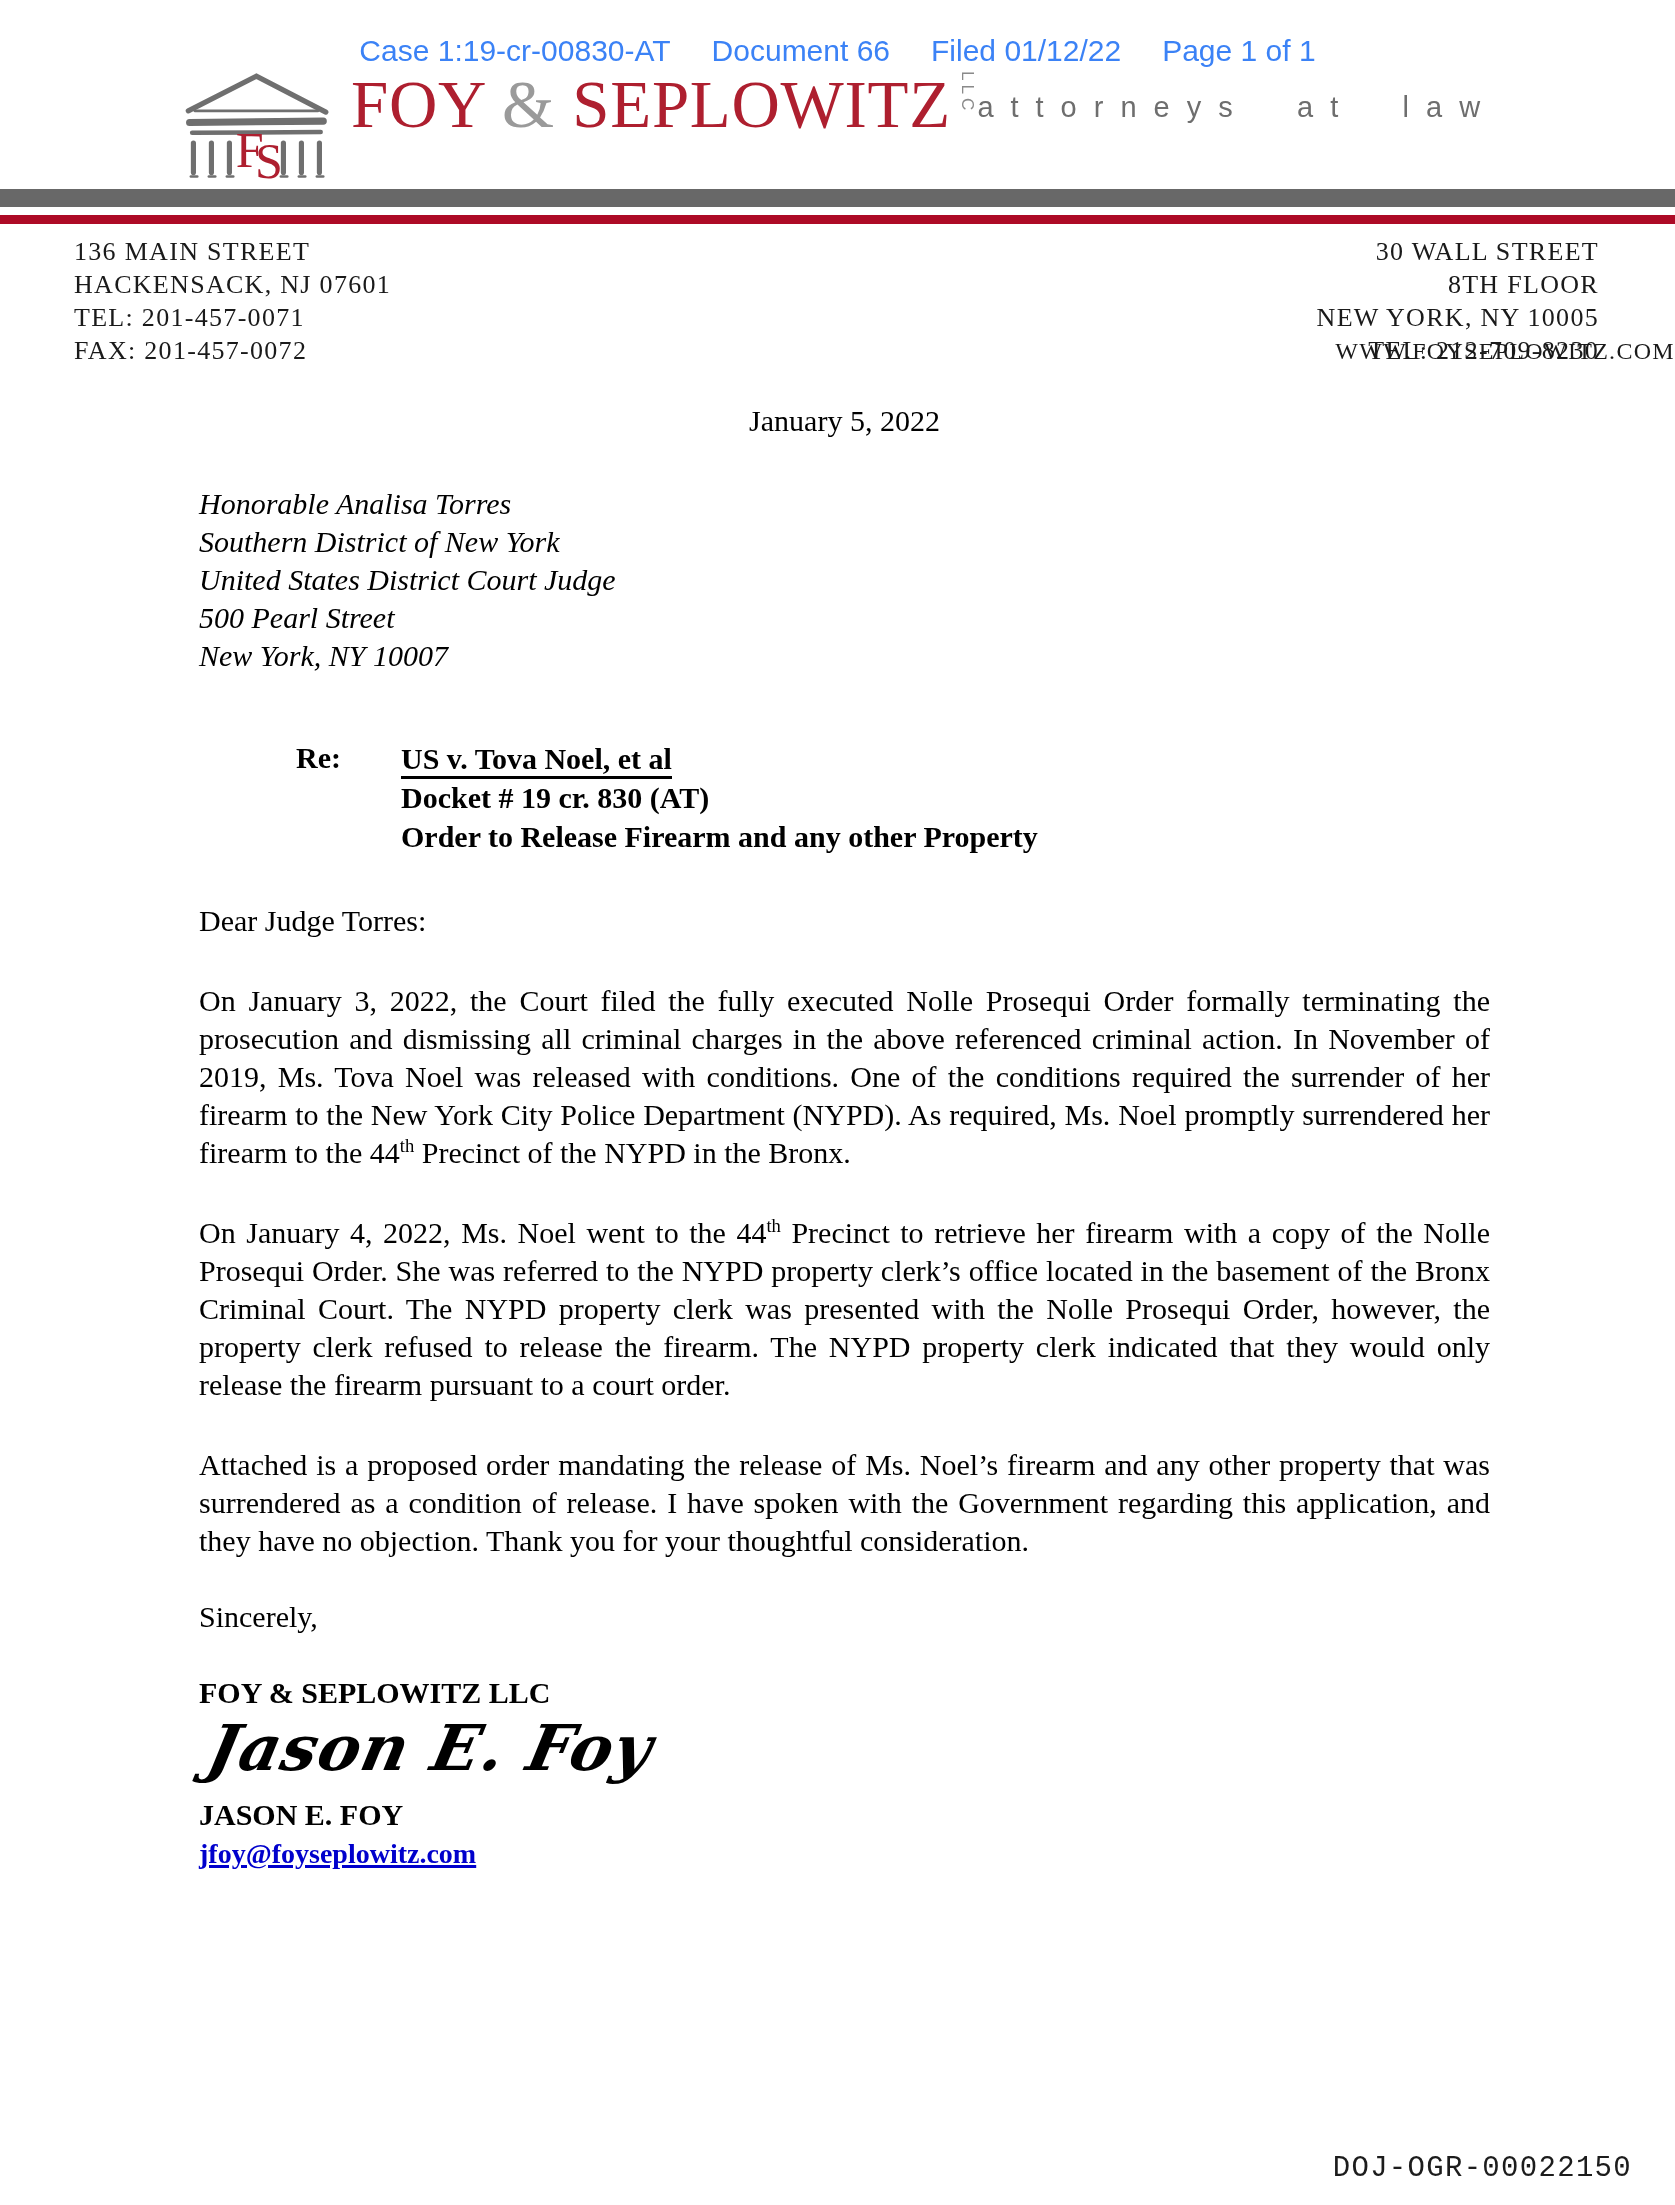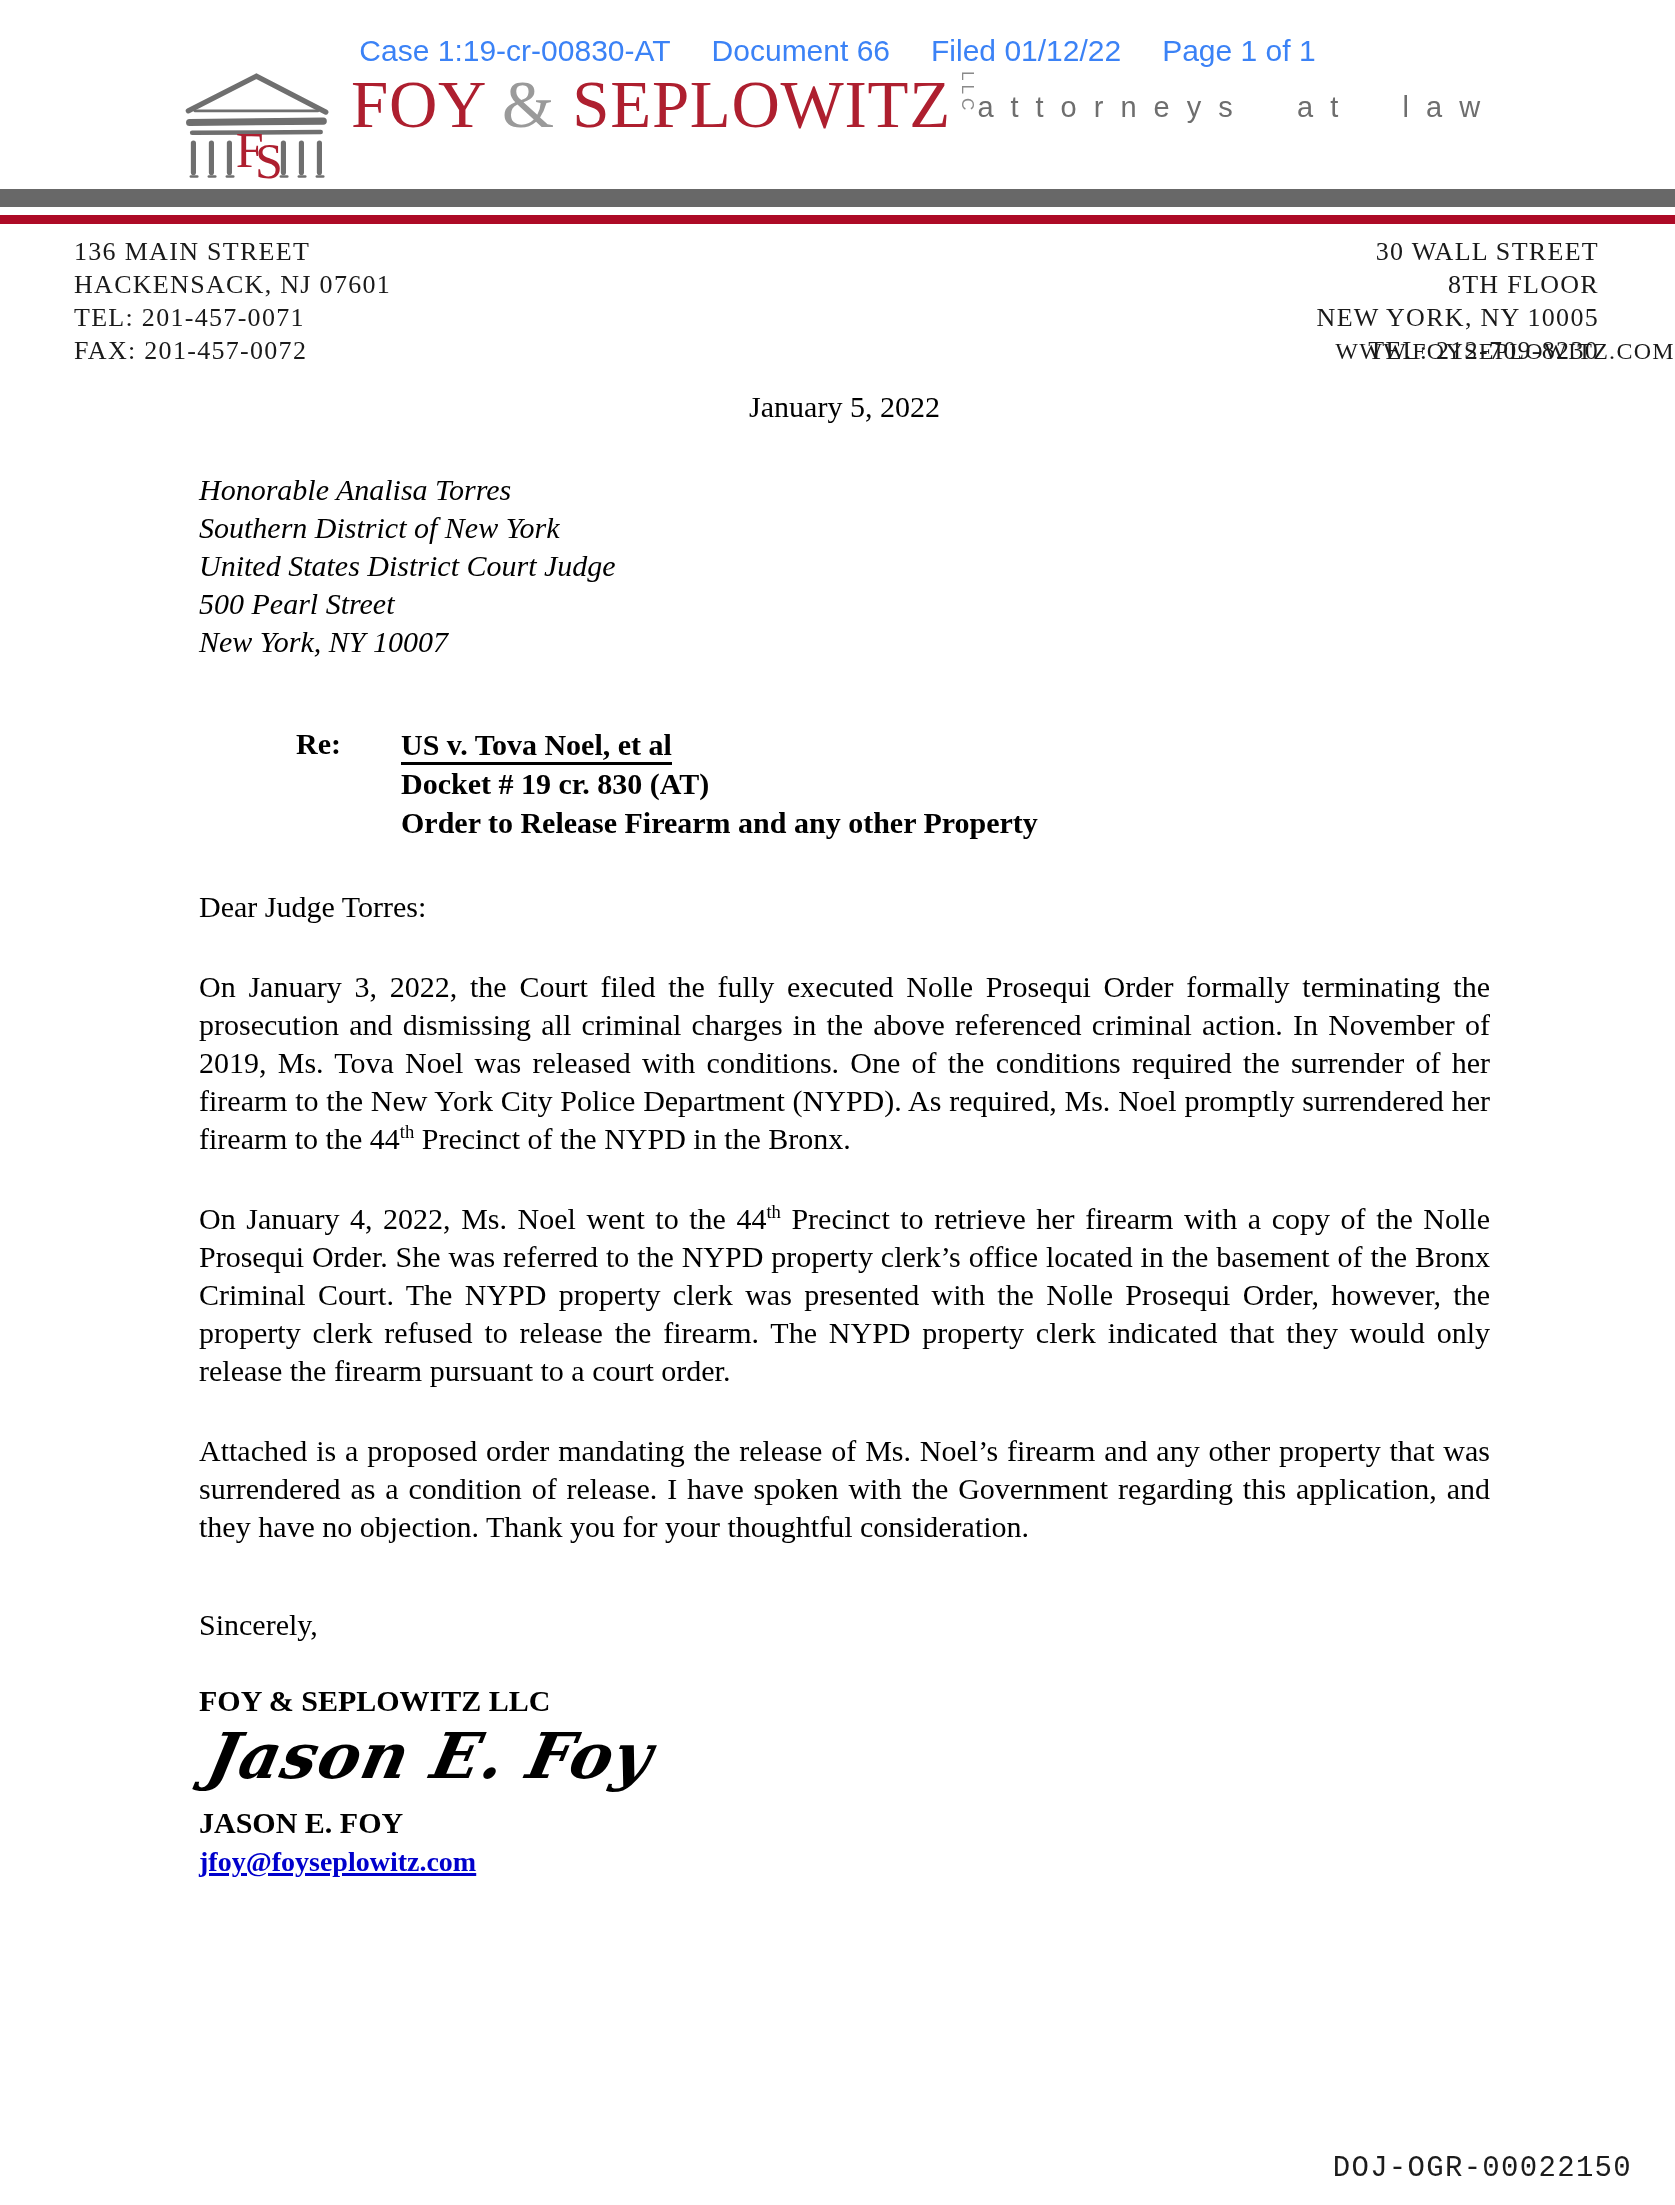--- a/index.html
+++ b/index.html
@@ -38,33 +38,33 @@
   .bar-red { position:absolute; top:215px; left:0; width:100%; height:9.2px; background:#AD0A26; }
 
   
   .lh{ position:absolute; font-family:"Liberation Serif", serif; font-size:26px;
        line-height:33px; letter-spacing:1.3px; color:#1a1a1a; white-space:nowrap; }
   .lh-left{ left:74px; top:235px; text-align:left; }
   .lh-right{ right:76px; top:235px; text-align:right; }
   .lh-web{ left:0; width:100%; top:335px; text-align:right; font-size:24px;padding-left:12px; }
 
   
-  .letter{ position:absolute; left:199px; width:1291px; top:388px;
+  .letter{ position:absolute; left:199px; width:1291px; top:402px;
            font-size:30px; line-height:38px; }
   .date-line{ text-align:center; }
   .recipient{ margin-top:45px;font-style:italic; }
   .re-block{ margin-top:64px; font-weight:bold; }
   .re-row{ display:flex; }
   .re-label{ width:105px; margin-left:97px; flex:none; }
   .re-lines{ line-height:39px; }
   .u{ border-bottom:3.3px solid #000; padding-bottom:0.7px; }
   .salutation{ margin-top:46px; }
   .para{ margin-top:42px; text-align:justify; }
   .para sup{ font-size:0.62em; line-height:0; }
-  .closing{ margin-top:60px; }
+  .closing{ margin-top:38px; }
   .firm-line{ margin-top:38px; font-weight:bold; }
   .signature{ margin-top:-2.6px; height:87px; font-family:"DejaVu Serif", serif;
               font-style:italic; font-weight:bold; font-size:63px; line-height:79px;
               transform:skewX(-12deg); transform-origin:left bottom; letter-spacing:1.3px; }
   .signer{ font-weight:bold; }
   .email a{ font-weight:bold; color:#0000CC; text-decoration:underline;
             text-decoration-thickness:2.6px; font-size:28px; }
 
   
   .bates{ position:absolute; right:43px; top:2152px;

